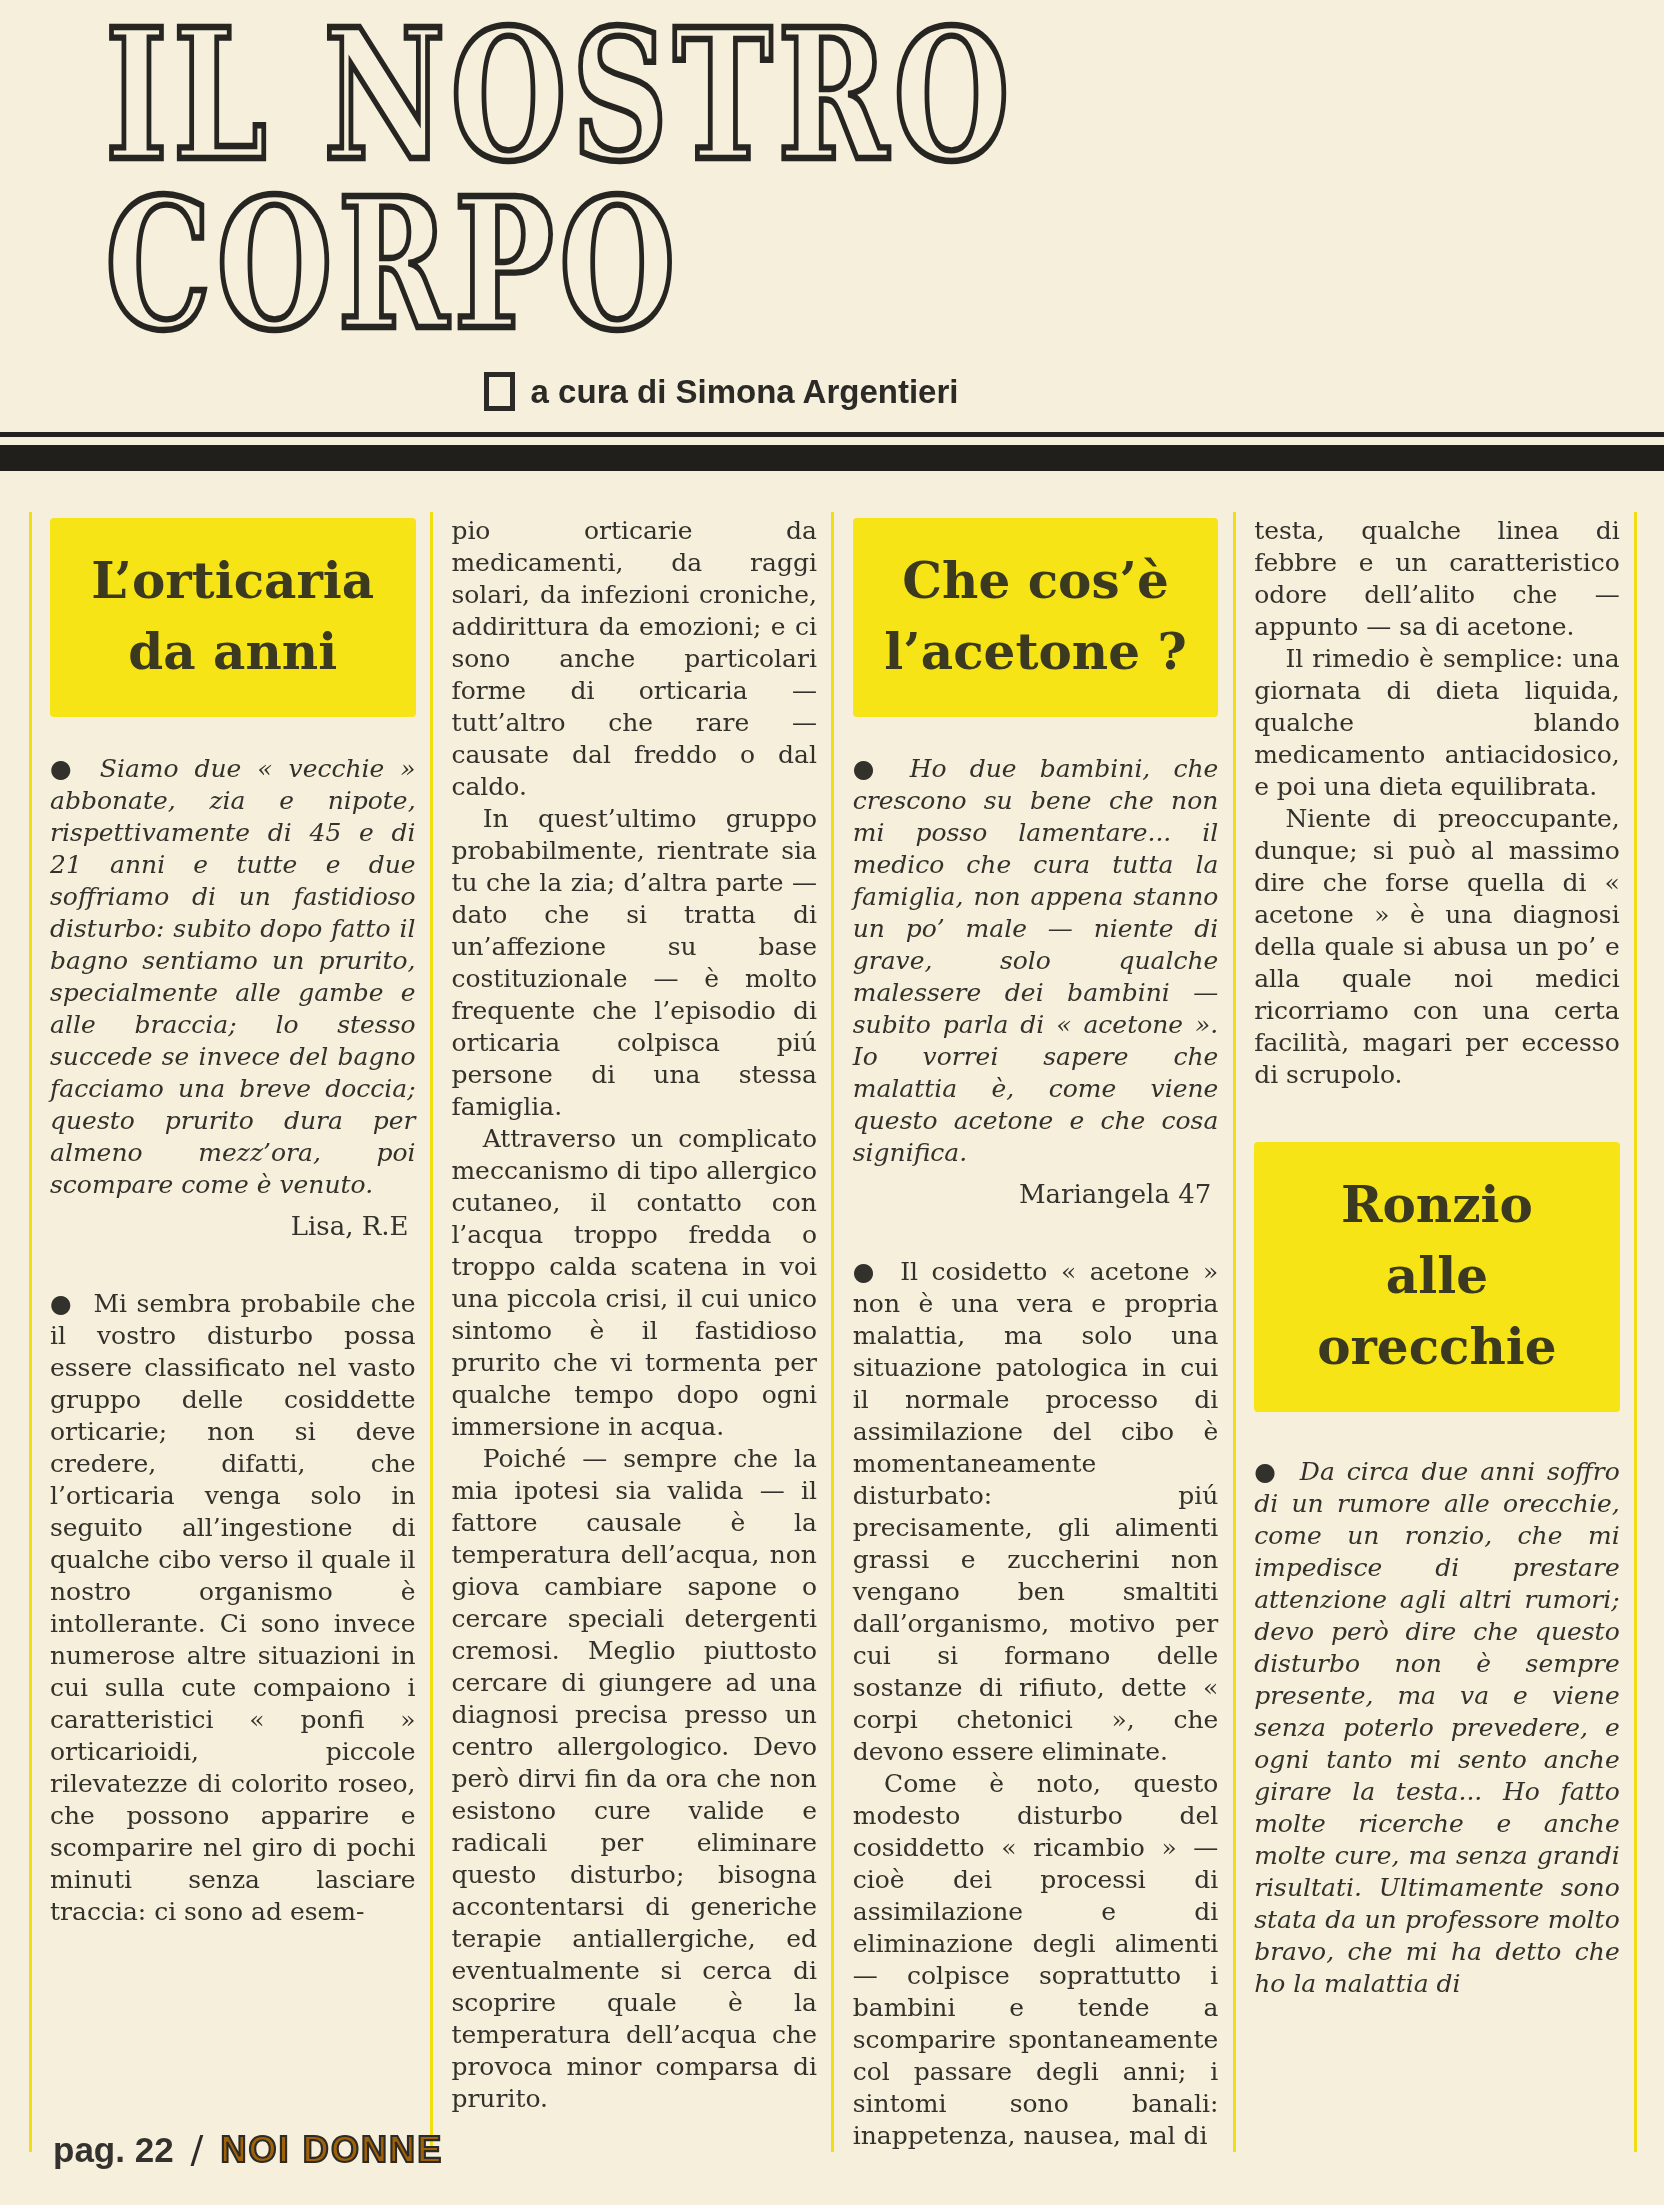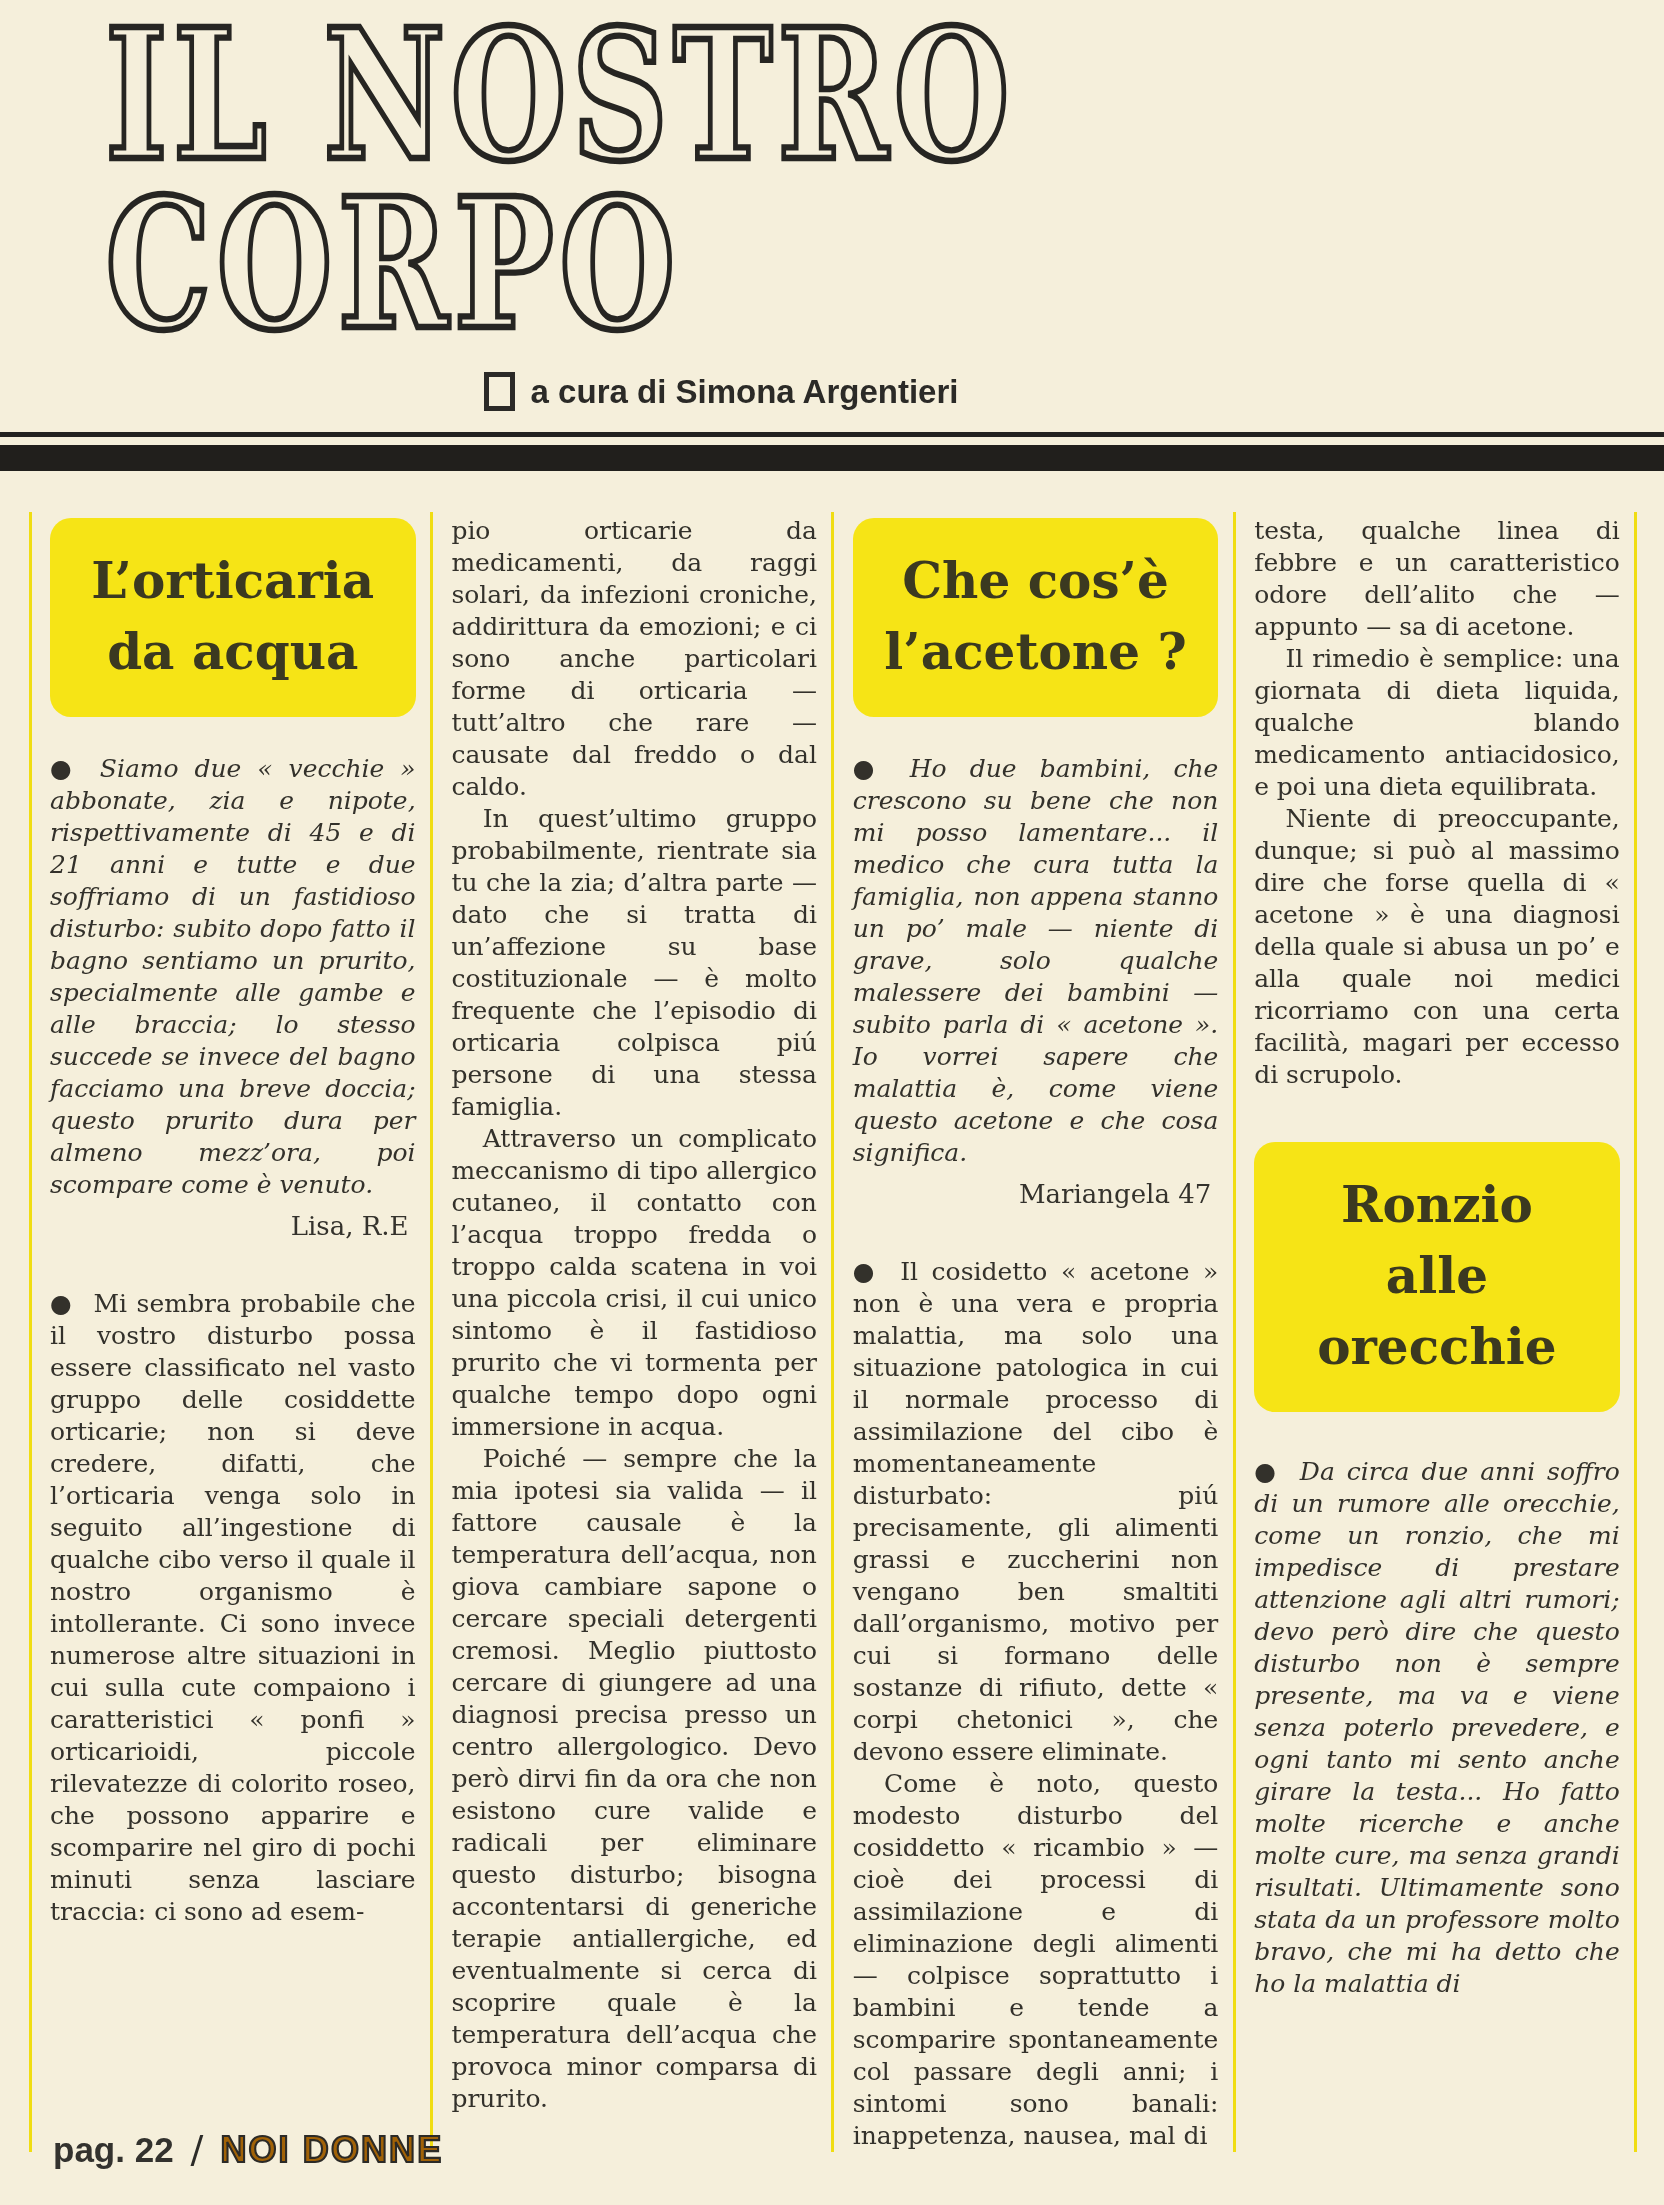--- a/index.html
+++ b/index.html
@@ -50,21 +50,21 @@
     border-right:3.6px solid #f0dd12;
   }
   .col {
     width:25%;
     box-sizing:border-box;
     padding:2.9px 14.3px 0 18.5px;
     border-left:3.6px solid #f0dd12;
   }
   .headbox {
     background:#f6e416;
-    border-radius:21px;
+    border-radius:4px;
     padding:27px 7.1px 30px;
     margin:2.9px 0 36px;
     text-align:center;
     font-weight:bold;
     font-size:50px;
     line-height:1.42;
     color:#3b3920;
   }
   .headbox.late { margin-top:51px; margin-bottom:44px; }
   p { margin:0; }
@@ -119,21 +119,21 @@
   </div>
 
   <div class="rule-thin"></div>
   <div class="rule-thick"></div>
 
   <div class="content">
 
     <section class="col">
       <div class="headbox">
         <div>L’orticaria</div>
-        <div>da  acqua</div>
+        <div>da  anni</div>
       </div>
       <p class="para letter"><span class="bullet">●</span><span>Siamo due « vecchie » abbonate, zia e nipote, rispettivamente di 45 e di 21 anni e tutte e due soffriamo di un fastidioso disturbo: subito dopo fatto il bagno sentiamo un prurito, specialmente alle gambe e alle braccia; lo stesso succede se invece del bagno facciamo una breve doccia; questo prurito dura per almeno mezz’ora, poi scompare come è venuto.</span></p>
       <p class="sig">Lisa, R.E</p>
       <p class="para reply-gap"><span class="bullet">●</span><span>Mi sembra probabile che il vostro disturbo possa essere classificato nel vasto gruppo delle cosiddette orticarie; non si deve credere, difatti, che l’orticaria venga solo in seguito all’ingestione di qualche cibo verso il quale il nostro organismo è intollerante. Ci sono invece numerose altre situazioni in cui sulla cute compaiono i caratteristici « ponfi » orticarioidi, piccole rilevatezze di colorito roseo, che possono apparire e scomparire nel giro di pochi minuti senza lasciare traccia: ci sono ad esem-</span></p>
     </section>
 
     <section class="col">
       <p class="para">pio orticarie da medicamenti, da raggi solari, da infezioni croniche, addirittura da emozioni; e ci sono anche particolari forme di orticaria — tutt’altro che rare — causate dal freddo o dal caldo.</p>
       <p class="para indent">In quest’ultimo gruppo probabilmente, rientrate sia tu che la zia; d’altra parte — dato che si tratta di un’affezione su base costituzionale — è molto frequente che l’episodio di orticaria colpisca piú persone di una stessa famiglia.</p>
       <p class="para indent">Attraverso un complicato meccanismo di tipo allergico cutaneo, il contatto con l’acqua troppo fredda o troppo calda scatena in voi una piccola crisi, il cui unico sintomo è il fastidioso prurito che vi tormenta per qualche tempo dopo ogni immersione in acqua.</p>

